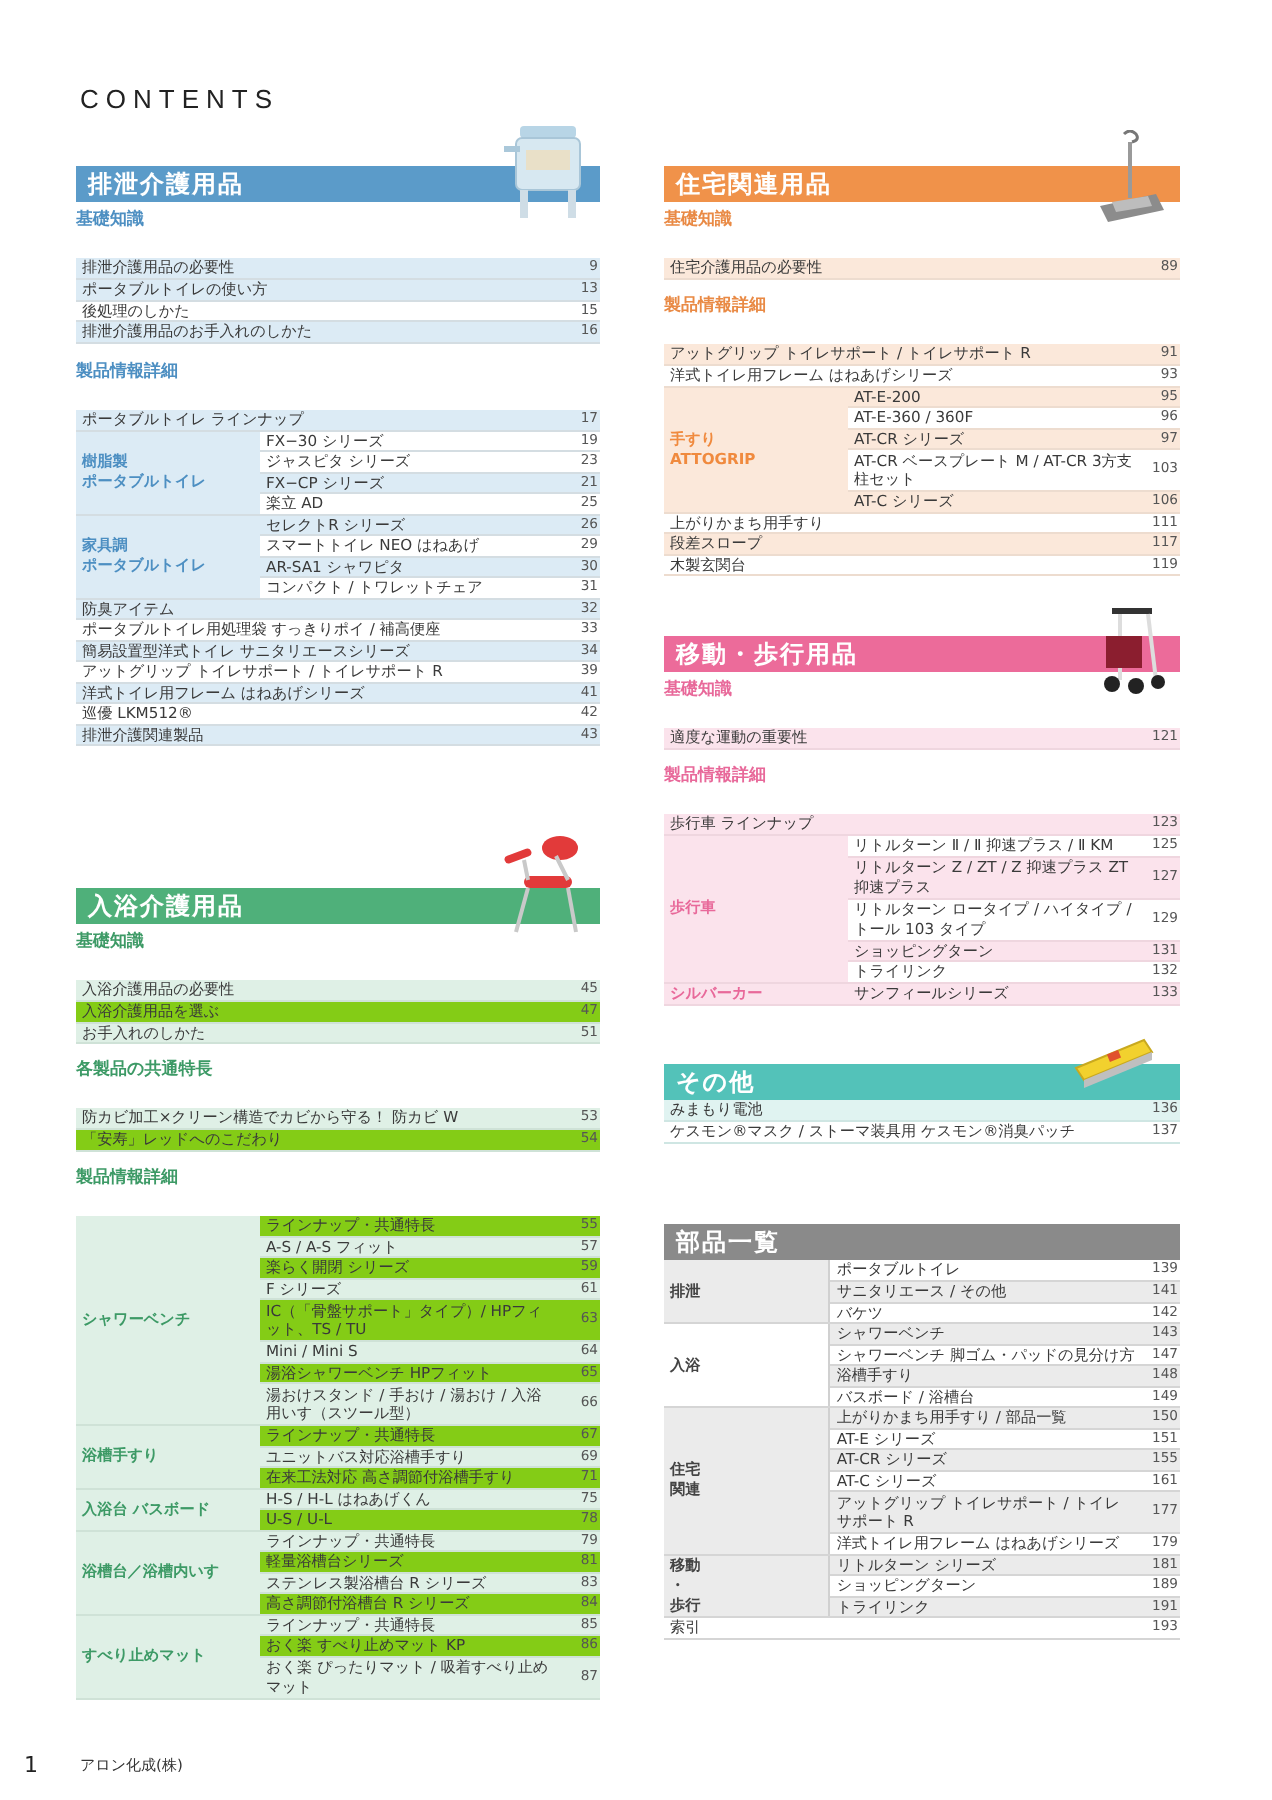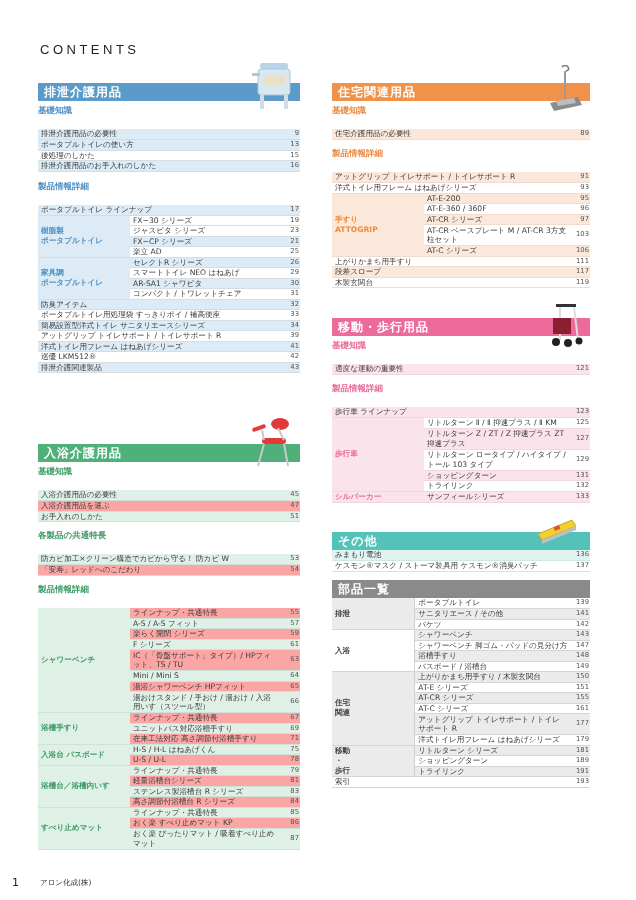--- a/index.html
+++ b/index.html
@@ -27,21 +27,21 @@
   .blue .sec-header { background: #5b9bc9; }
   .blue .sub { color: #4d8fc2; }
   .blue tr.a td { background: #dcebf5; }
   .blue tr.b td { background: #ffffff; }
   .blue td.grp { background: #dcebf5 !important; color: #4d8fc2; }
 
   
   .green .sec-header { background: #4fb07a; }
   .green .sub { color: #3d9a66; }
   .green tr.a td { background: #dff0e6; }
-  .green tr.b td { background: #fca5a5; }
+  .green tr.b td { background: #84cc16; }
   .green td.grp { background: #dff0e6 !important; color: #3d9a66; }
   .green table.toc td { border-bottom-color: #cfe2d7; }
 
   
   .orange .sec-header { background: #f0924a; }
   .orange .sub { color: #e98a45; }
   .orange tr.a td { background: #fbe8da; }
   .orange tr.b td { background: #ffffff; }
   .orange td.grp { background: #fbe8da !important; color: #f08a3e; width: 62px; }
   .orange table.toc td { border-bottom-color: #eddccf; }
@@ -482,21 +482,21 @@
             <td class="pg">136</td>
           </tr>
       <tr class="a">
             <td>ケスモン®マスク / ストーマ装具用 ケスモン®消臭パッチ</td>
             <td class="pg">137</td>
           </tr>
     </tbody>
       </table>
   </div>
 
-  <div class="section gray" style="top:580px;">
+  <div class="section gray" style="top:612px;">
     <div class="sec-header">
       <span>部品一覧</span>
     </div>
     <table class="toc">
       <tbody>
           <tr class="b">
             <td class="grp" rowspan="3"><span style="white-space:pre-line">排泄</span></td>
             <td>ポータブルトイレ</td>
             <td class="pg">139</td>
           </tr>
@@ -523,21 +523,21 @@
             <td class="pg">148</td>
           </tr>
       <tr class="b">
             <td>バスボード / 浴槽台</td>
             <td class="pg">149</td>
           </tr>
 
       <tr class="a">
             <td class="grp" rowspan="6"><span style="white-space:pre-line">住宅
 関連</span></td>
-            <td>上がりかまち用手すり / 木製玄関台</td>
+            <td>上がりかまち用手すり / 部品一覧</td>
             <td class="pg">150</td>
           </tr>
       <tr class="b">
             <td>AT-E シリーズ</td>
             <td class="pg">151</td>
           </tr>
       <tr class="a">
             <td>AT-CR シリーズ</td>
             <td class="pg">155</td>
           </tr>

